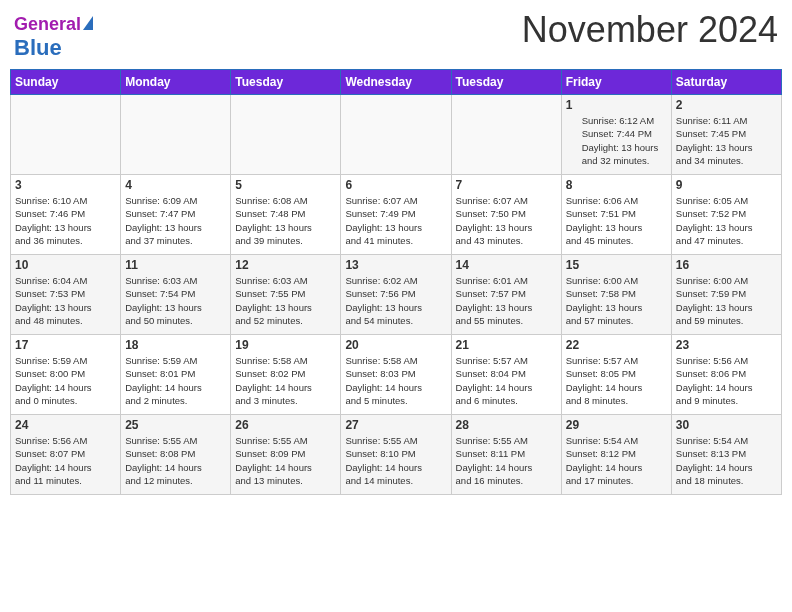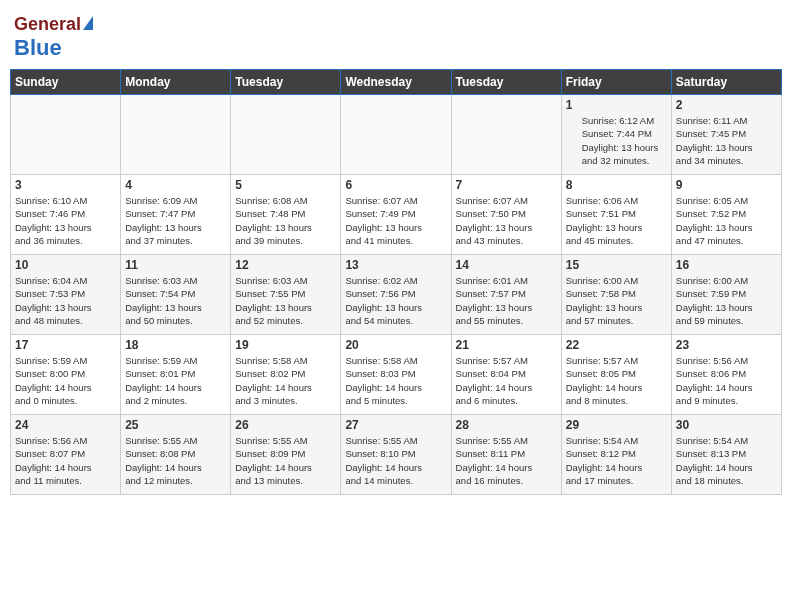--- a/index.html
+++ b/index.html
@@ -19,21 +19,21 @@
     }
     .logo {
       display: flex;
       flex-direction: column;
       align-items: flex-start;
       padding-top: 4px;
     }
     .logo-general {
       font-size: 18px;
       font-weight: bold;
-      color: #7f1d1d;
+      color: #a21caf;
     }
     .logo-blue {
       font-size: 22px;
       font-weight: bold;
       color: #2a6dbc;
     }
     .logo-triangle {
       display: inline-block;
       width: 0;
       height: 0;
@@ -58,21 +58,21 @@
     .location {
       font-size: 15px;
       color: #333;
     }
     .calendar {
       width: 100%;
       border-collapse: collapse;
       border: 1px solid #ccc;
     }
     .calendar th {
-      background-color: #404040;
+      background-color: #6d28d9;
       color: #fff;
       font-size: 12px;
       font-weight: bold;
       padding: 5px 4px;
       text-align: left;
       border: 1px solid #2a6dbc;
     }
     .calendar td {
       border: 1px solid #ccc;
       vertical-align: top;
@@ -109,20 +109,21 @@
 
 <div class="header">
   <div class="logo">
     <div class="logo-line">
       <span class="logo-general">General</span>
       <span class="logo-triangle"></span>
     </div>
     <span class="logo-blue">Blue</span>
   </div>
   <div class="title-section">
+    <div class="month-title">November 2024</div>
   </div>
 </div>
 
 <table class="calendar">
   <thead>
     <tr>
     <th>Sunday</th>
         <th>Monday</th>
         <th>Tuesday</th>
         <th>Wednesday</th>

